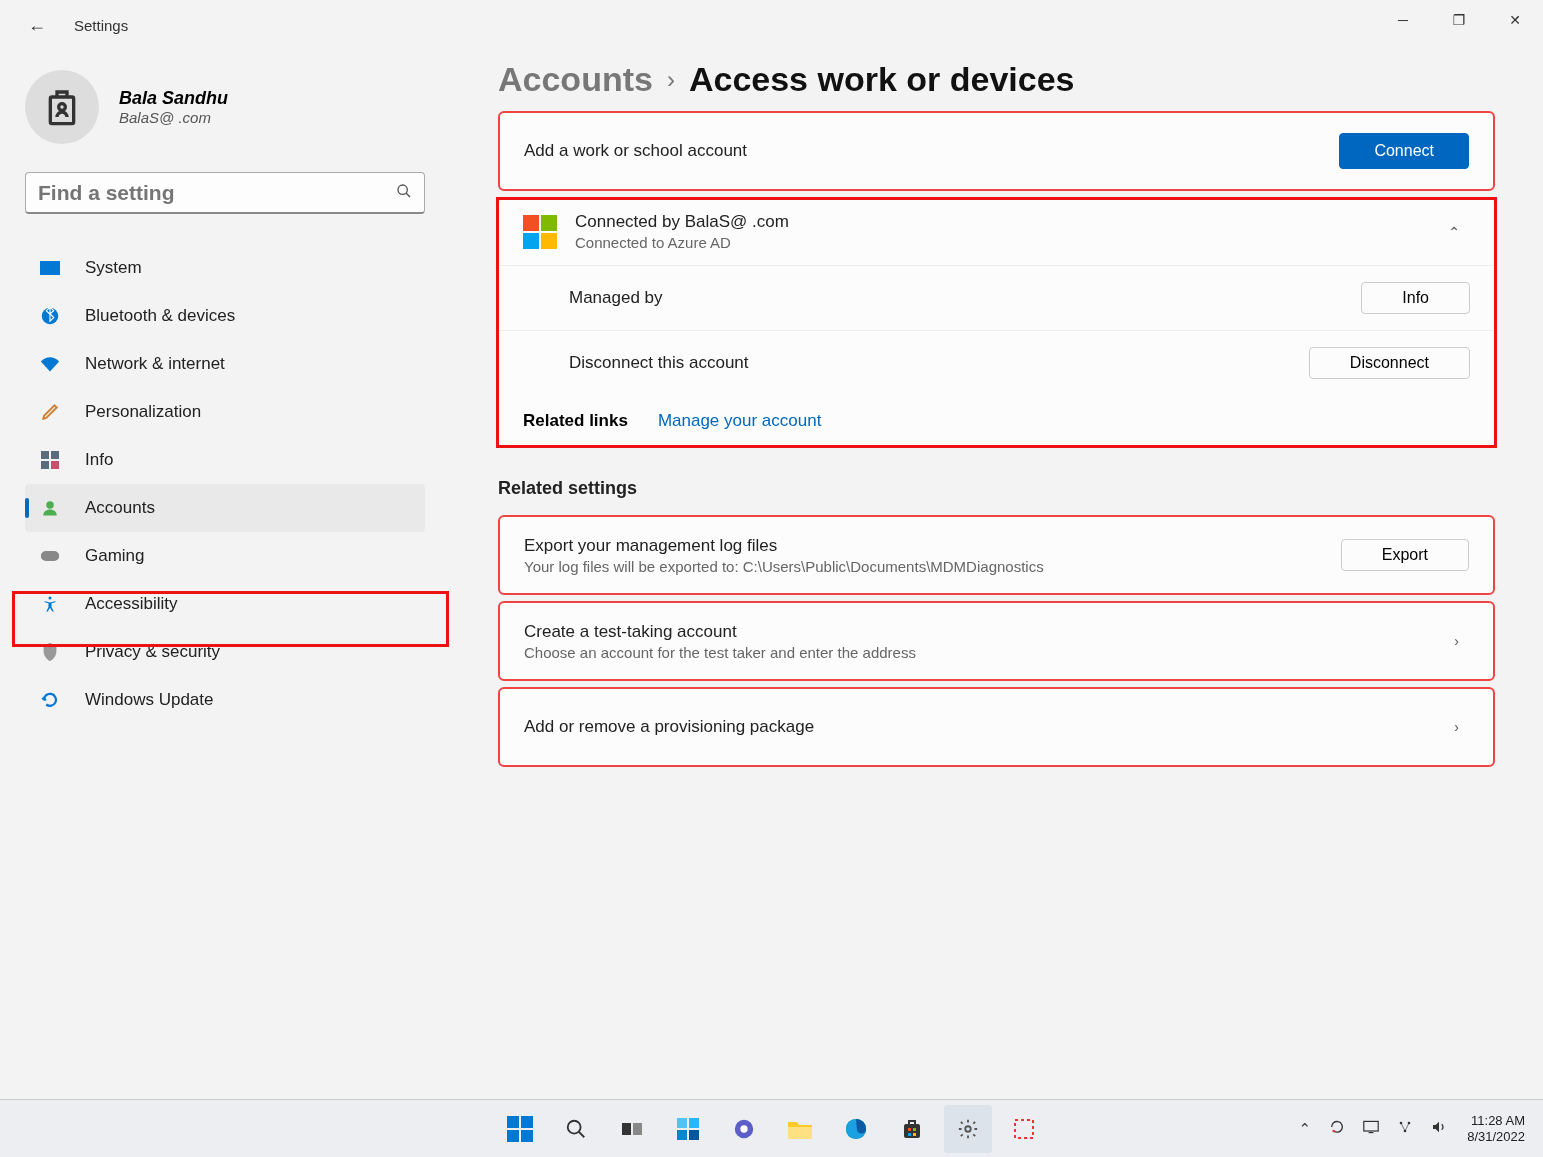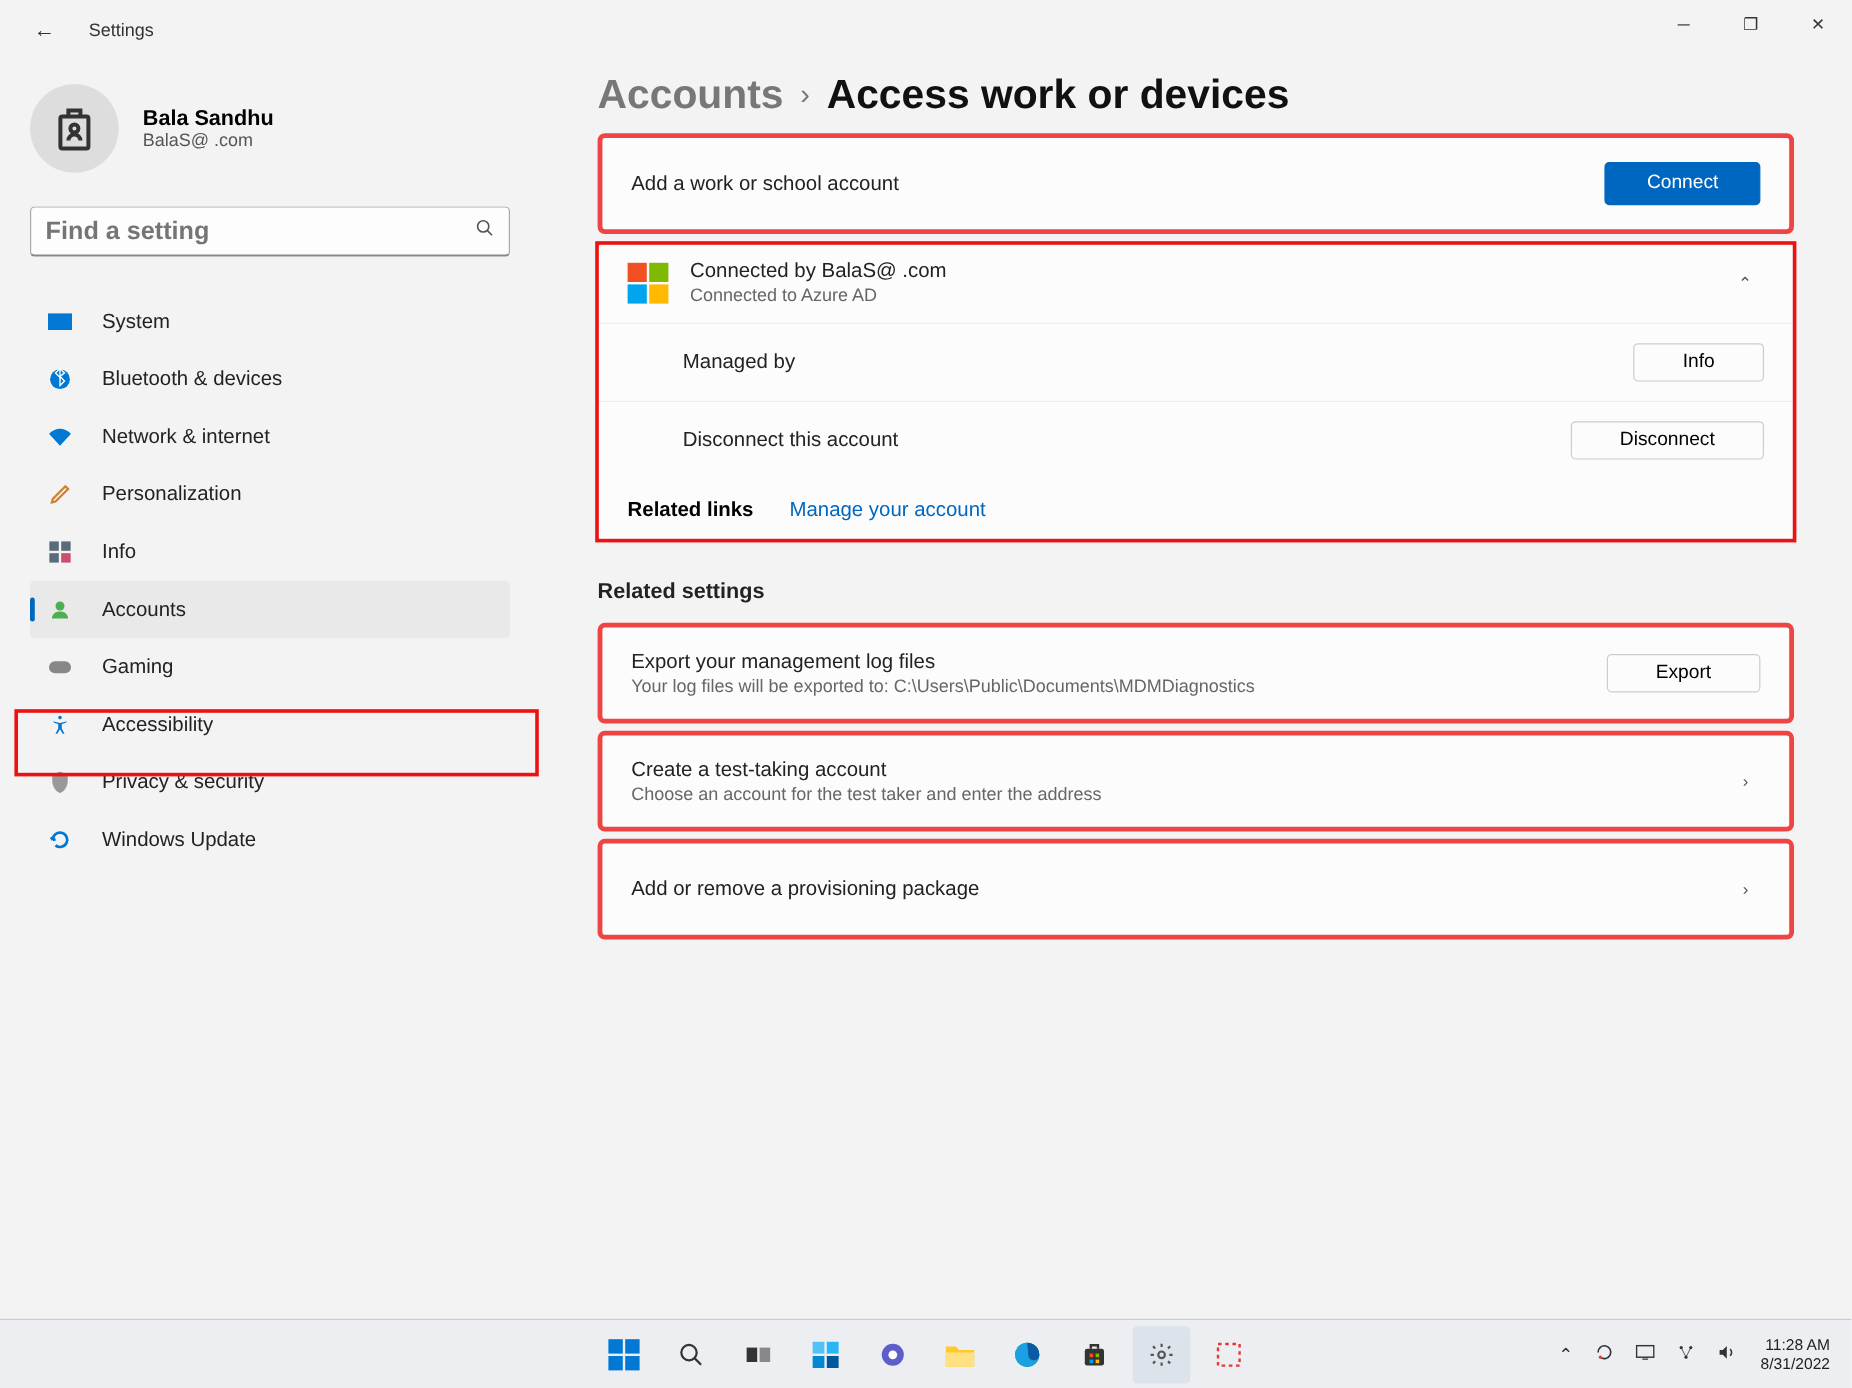--- a/index.html
+++ b/index.html
@@ -8,21 +8,21 @@
   .window-controls { position: absolute; top: 0; right: 0; display: flex; gap: 0; }
   .window-controls div { width: 56px; height: 40px; display: flex; align-items: center; justify-content: center; font-size: 14px; color: #333; cursor: pointer; }
 
   .header-bar { display: flex; align-items: center; height: 50px; padding: 10px 20px; gap: 20px; }
   .back-arrow { font-size: 18px; color: #333; cursor: pointer; padding: 4px 8px; }
   .app-title { font-size: 15px; color: #333; }
 
   .content-wrapper { display:flex; height: 1028px; }
 
   .sidebar { width: 450px; padding: 20px 25px; flex-shrink:0; }
-  .profile { display: flex; align-items: center; gap: 20px; margin-bottom: 28px; cursor:pointer;}
+  .profile { display: flex; align-items: center; gap: 20px; margin-bottom: 28px; cursor:pointer;font-style:italic;}
   .avatar { width: 74px; height: 74px; border-radius: 50%; background: #ddd; display:flex;align-items:center;justify-content:center;}
   .avatar svg { width:40px; height:40px; stroke:#333; fill:none; stroke-width:2;}
   .profile-name { font-size: 18px; font-weight: 600; color: #000; }
   .profile-email { font-size: 15px; color: #555; }
 
   .search-box { width: 100%; height: 42px; border: 1px solid #aaa; border-bottom: 2px solid #888; border-radius: 4px; background:#fdfdfd; display:flex; align-items:center; padding:0 12px; margin-bottom: 30px;}
   .search-box input { border:none; outline:none; flex:1; font-size:21px; background:transparent;font-weight:bold; }
   .search-box .sicon { color:#555; font-size:16px; }
 
   .nav { list-style:none; }
@@ -32,21 +32,21 @@
   .nav li.active::before { content:""; position:absolute; left:0; top:14px; bottom:14px; width:4px; background:#0067c0; border-radius:2px;}
   .highlight-red { position:absolute; border:3px solid #e11; pointer-events:none; }
 
   .main { flex:1; padding: 10px 48px 0 48px; overflow-y:auto; }
   .breadcrumb { display:flex; align-items:center; gap:14px; margin-bottom: 12px;}
   .breadcrumb .bc1 { font-size: 34px; font-weight:600; color:#777; }
   .breadcrumb .sep { font-size: 24px; color:#777; }
   .breadcrumb .bc2 { font-size: 34px; font-weight:600; color:#111; }
   .desc { font-size:17px; color:#555; margin-bottom: 22px; max-width: 980px;}
 
-  .card { background:#fcfcfc; border:4px solid #ef4444; border-radius:6px; margin-bottom: 6px;}
+  .card { background:#fcfcfc; border:2px solid #ef4444; border-radius:6px; margin-bottom: 6px;}
   .card-row { display:flex; align-items:center; padding: 18px 24px; min-height: 76px;}
   .card-title { font-size:17px; color:#222; }
   .card-sub { font-size:15px; color:#666; margin-top:2px;}
   .btn { border-radius:4px; font-size:16px; padding: 8px 34px; border:1px solid #ccc; background:#fcfcfc; cursor:pointer;}
   .btn.primary { background:#0067c0; color:#fff; border:1px solid #0067c0;}
   .btn.small { padding: 6px 40px;}
   .spacer { flex:1; }
 
   .expandable { border:1px solid #e5e5e5; border-radius:6px; background:#fcfcfc; overflow:hidden; }
   .exp-head { display:flex; align-items:center; padding: 14px 24px; gap:18px;}

